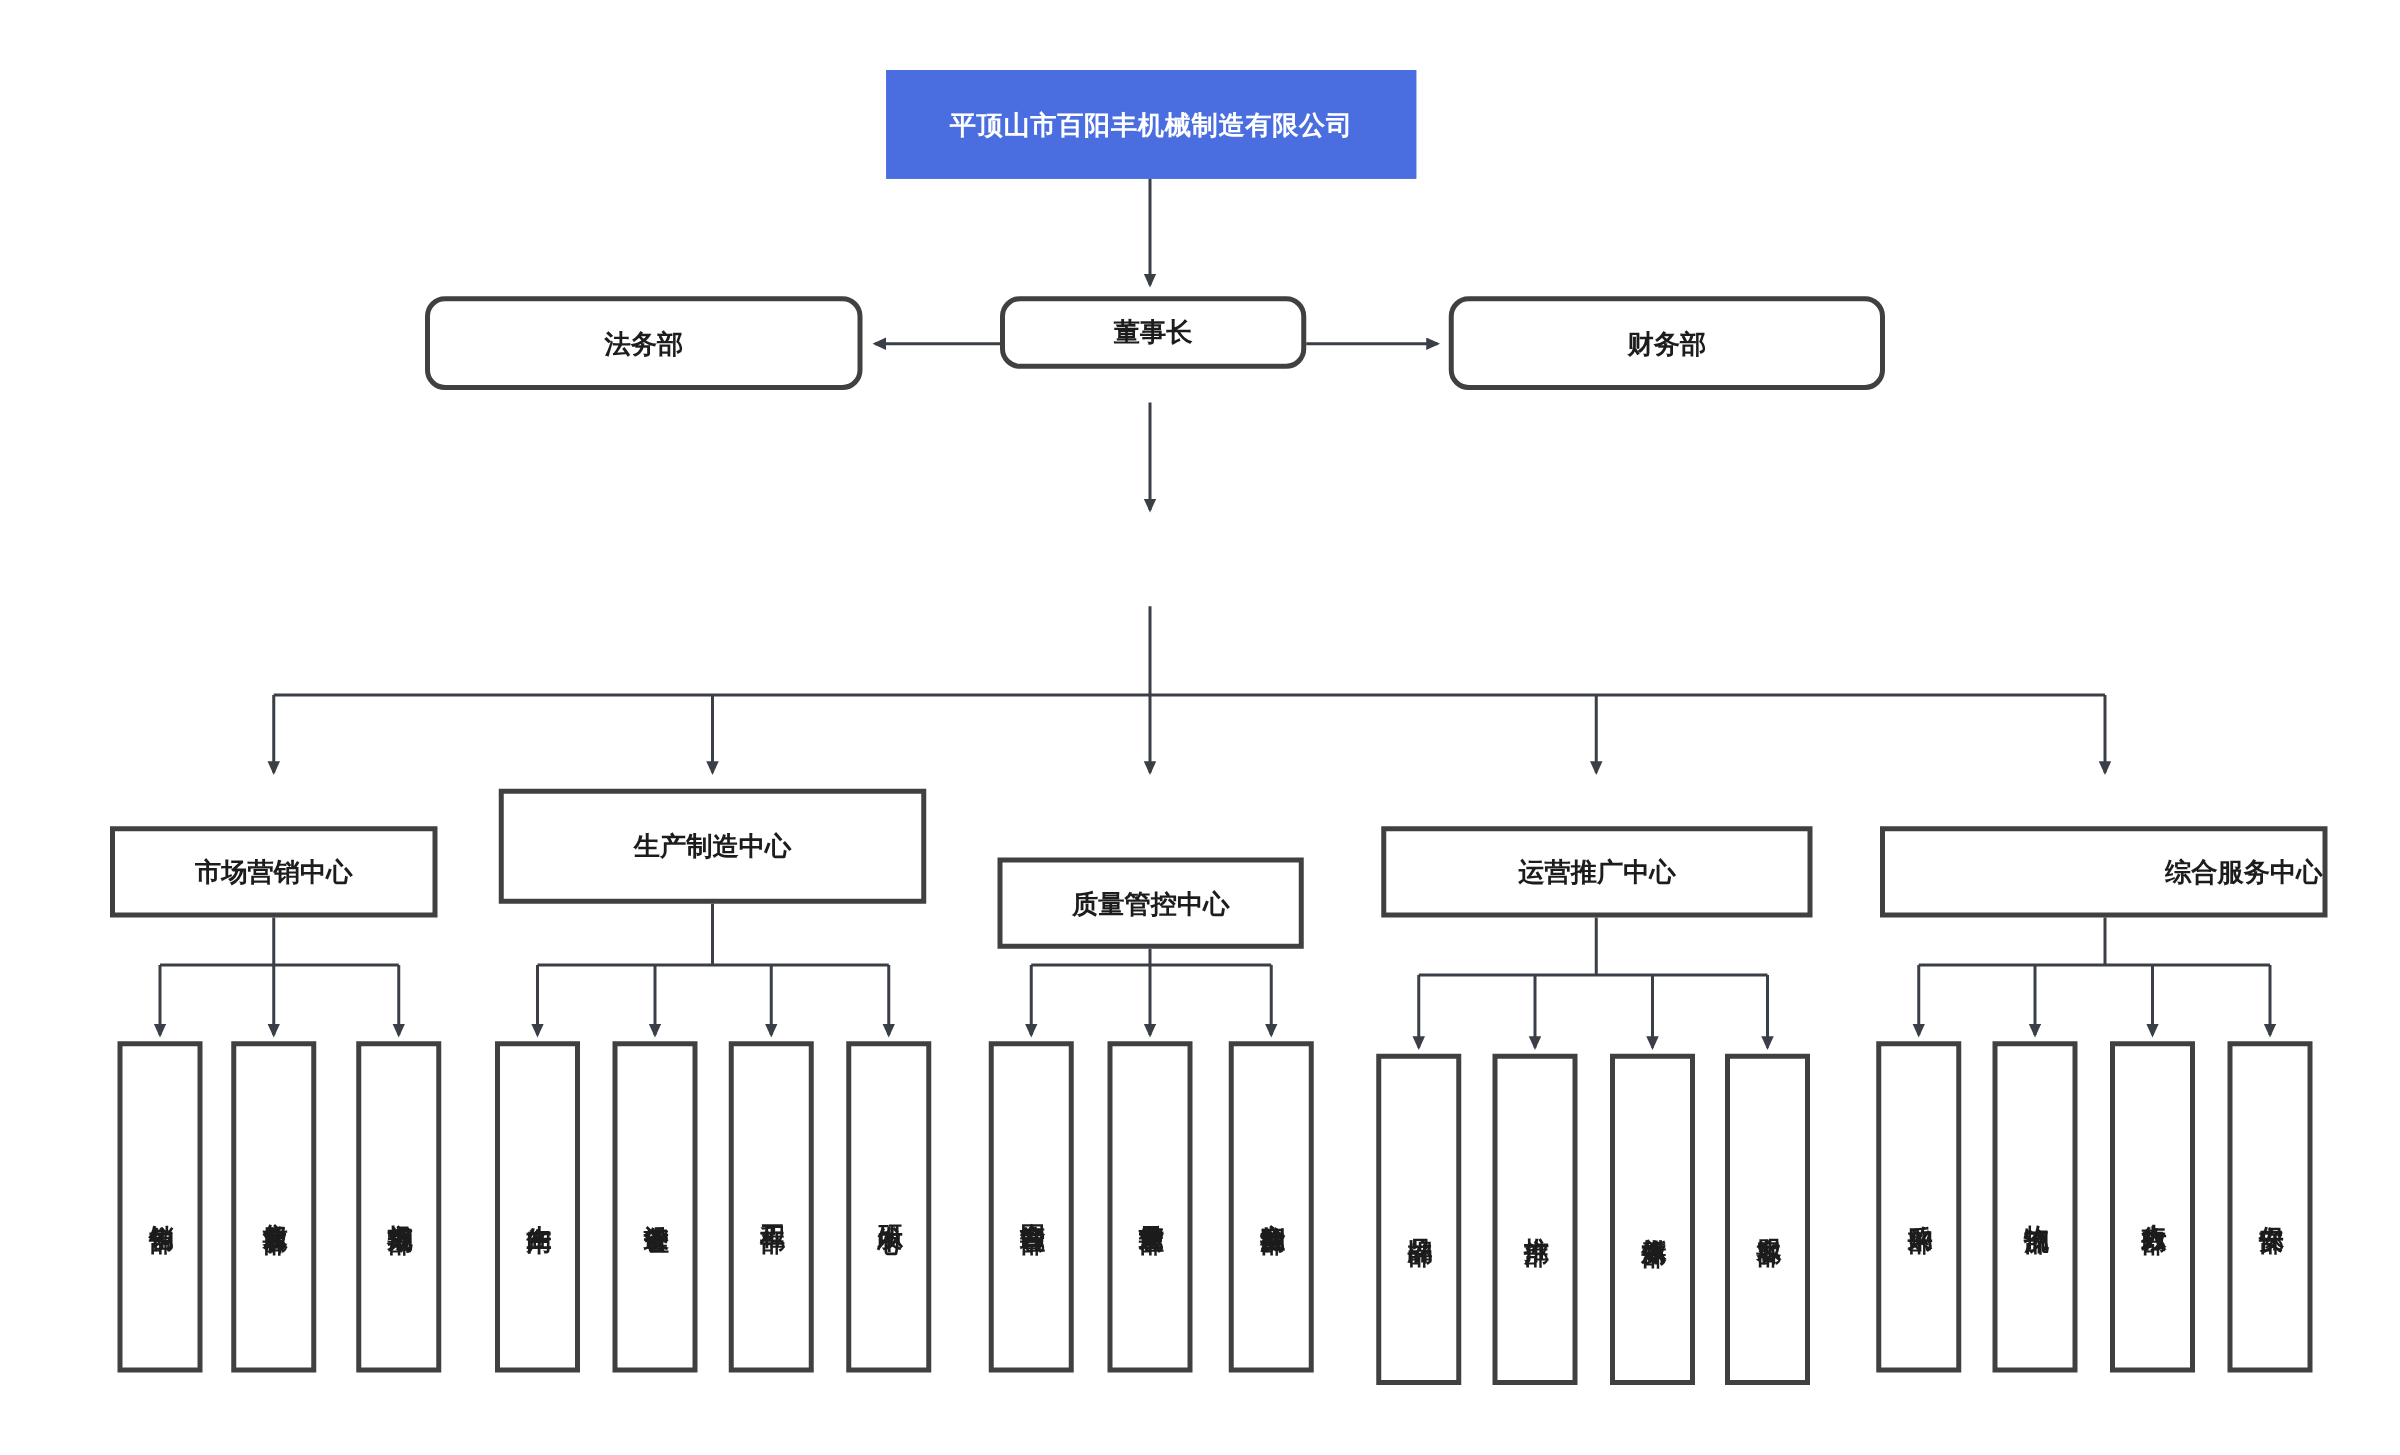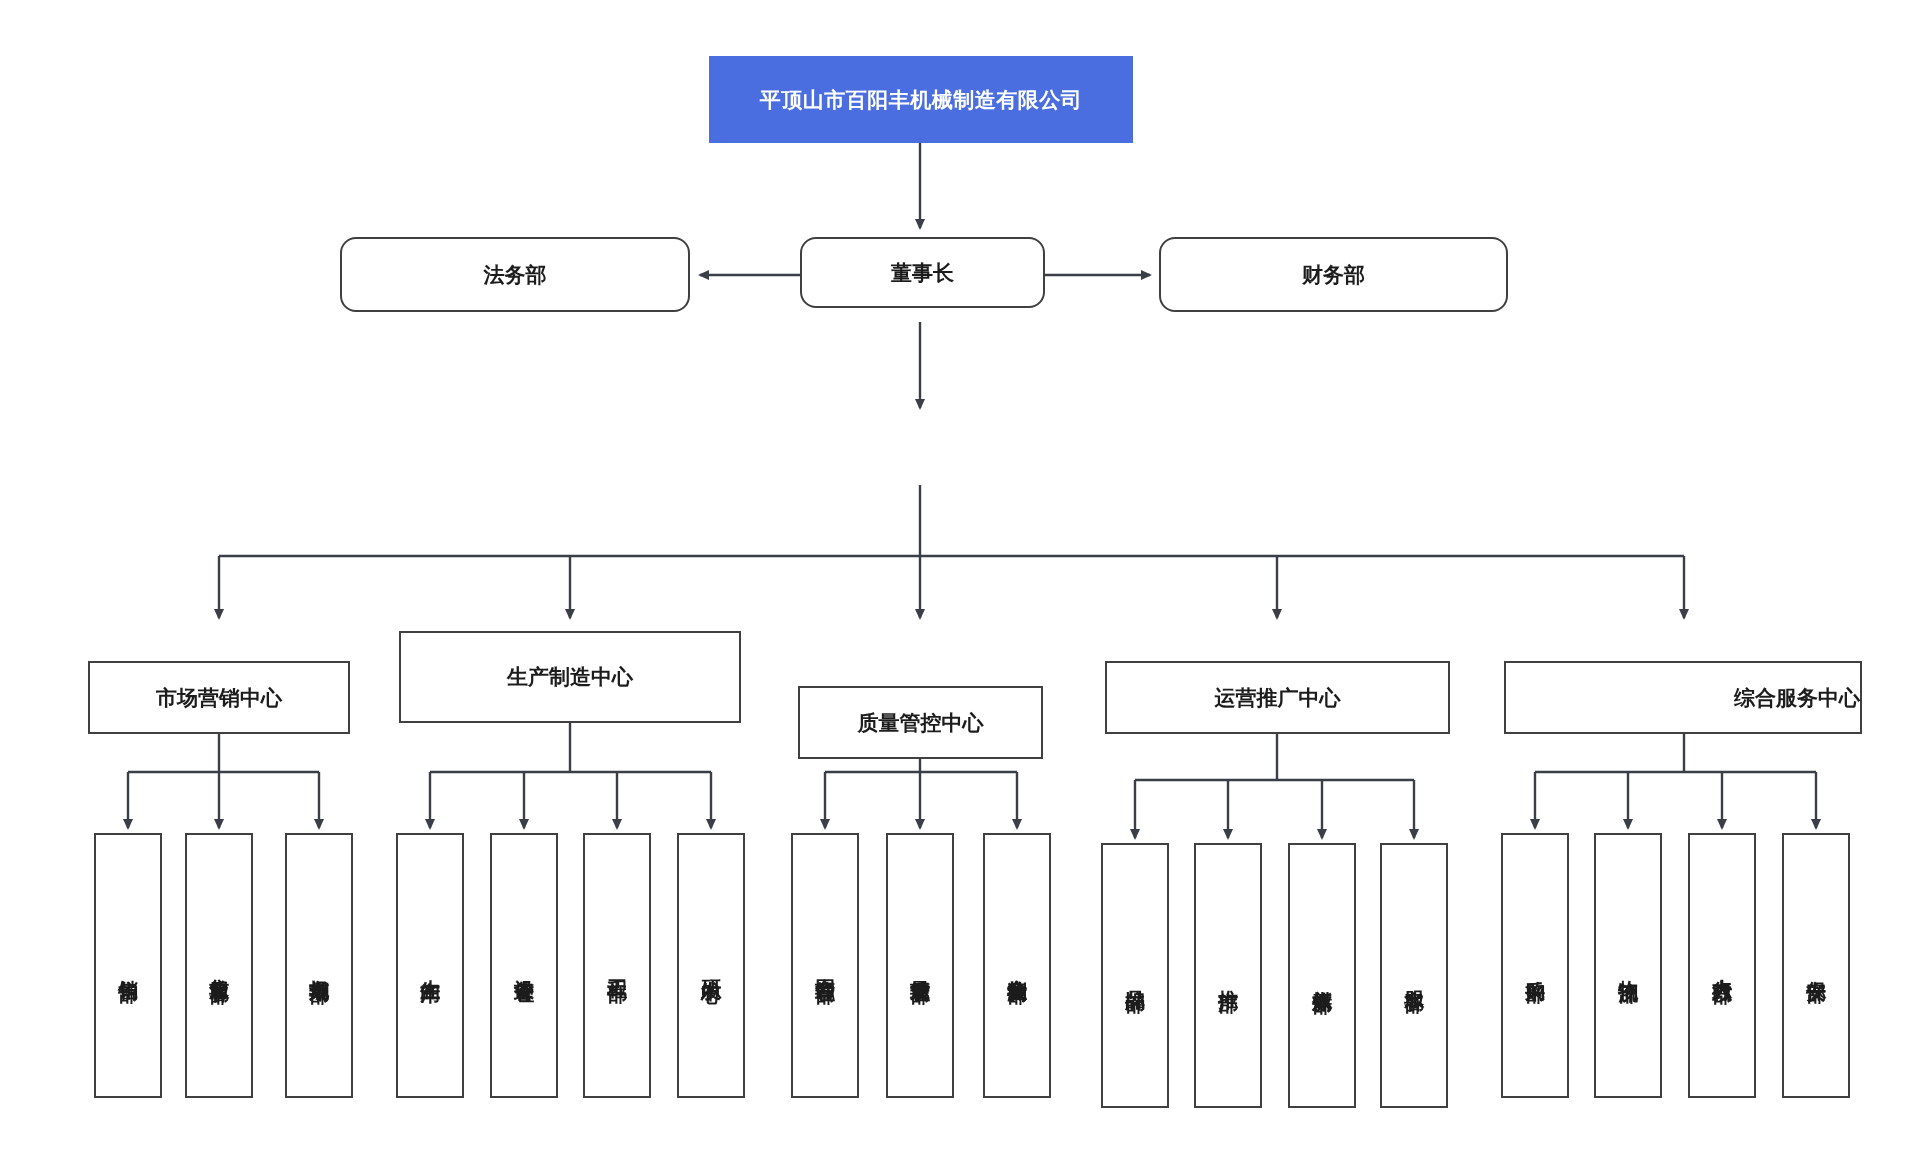--- a/index.html
+++ b/index.html
@@ -22,21 +22,21 @@
     position: absolute;
     left: 0;
     top: 0;
     width: 1920px;
     height: 1164px;
     pointer-events: none;
   }
   .node {
     position: absolute;
     box-sizing: border-box;
-    border: 2px solid #404040;
+    border: 4px solid #404040;
     background: #ffffff;
     display: flex;
     align-items: center;
     justify-content: center;
     text-align: center;
     color: #1c1c1c;
     font-weight: bold;
     z-index: 2;
   }
   .node.root {
@@ -139,21 +139,21 @@
   </svg>
 
   <div class="node root" style="left:709px; top:56px; width:424px; height:87px;">
     <span>平顶山市百阳丰机械制造有限公司</span>
   </div>
 
   <div class="node level2" style="left:340px; top:237px; width:350px; height:75px;">
     <span>法务部</span>
   </div>
 
-  <div class="node level2" style="left:800px; top:237px; width:245px; height:71px;">
+  <div class="node level2" style="left:800px; top:237px; width:245px; height:58px;">
     <span>董事长</span>
   </div>
 
   <div class="node level2" style="left:1159px; top:237px; width:349px; height:75px;">
     <span>财务部</span>
   </div>
 
 
   <div class="node center" style="left:88px; top:625px; width:262px; height:73px;">
     <span>市场营销中心</span>

